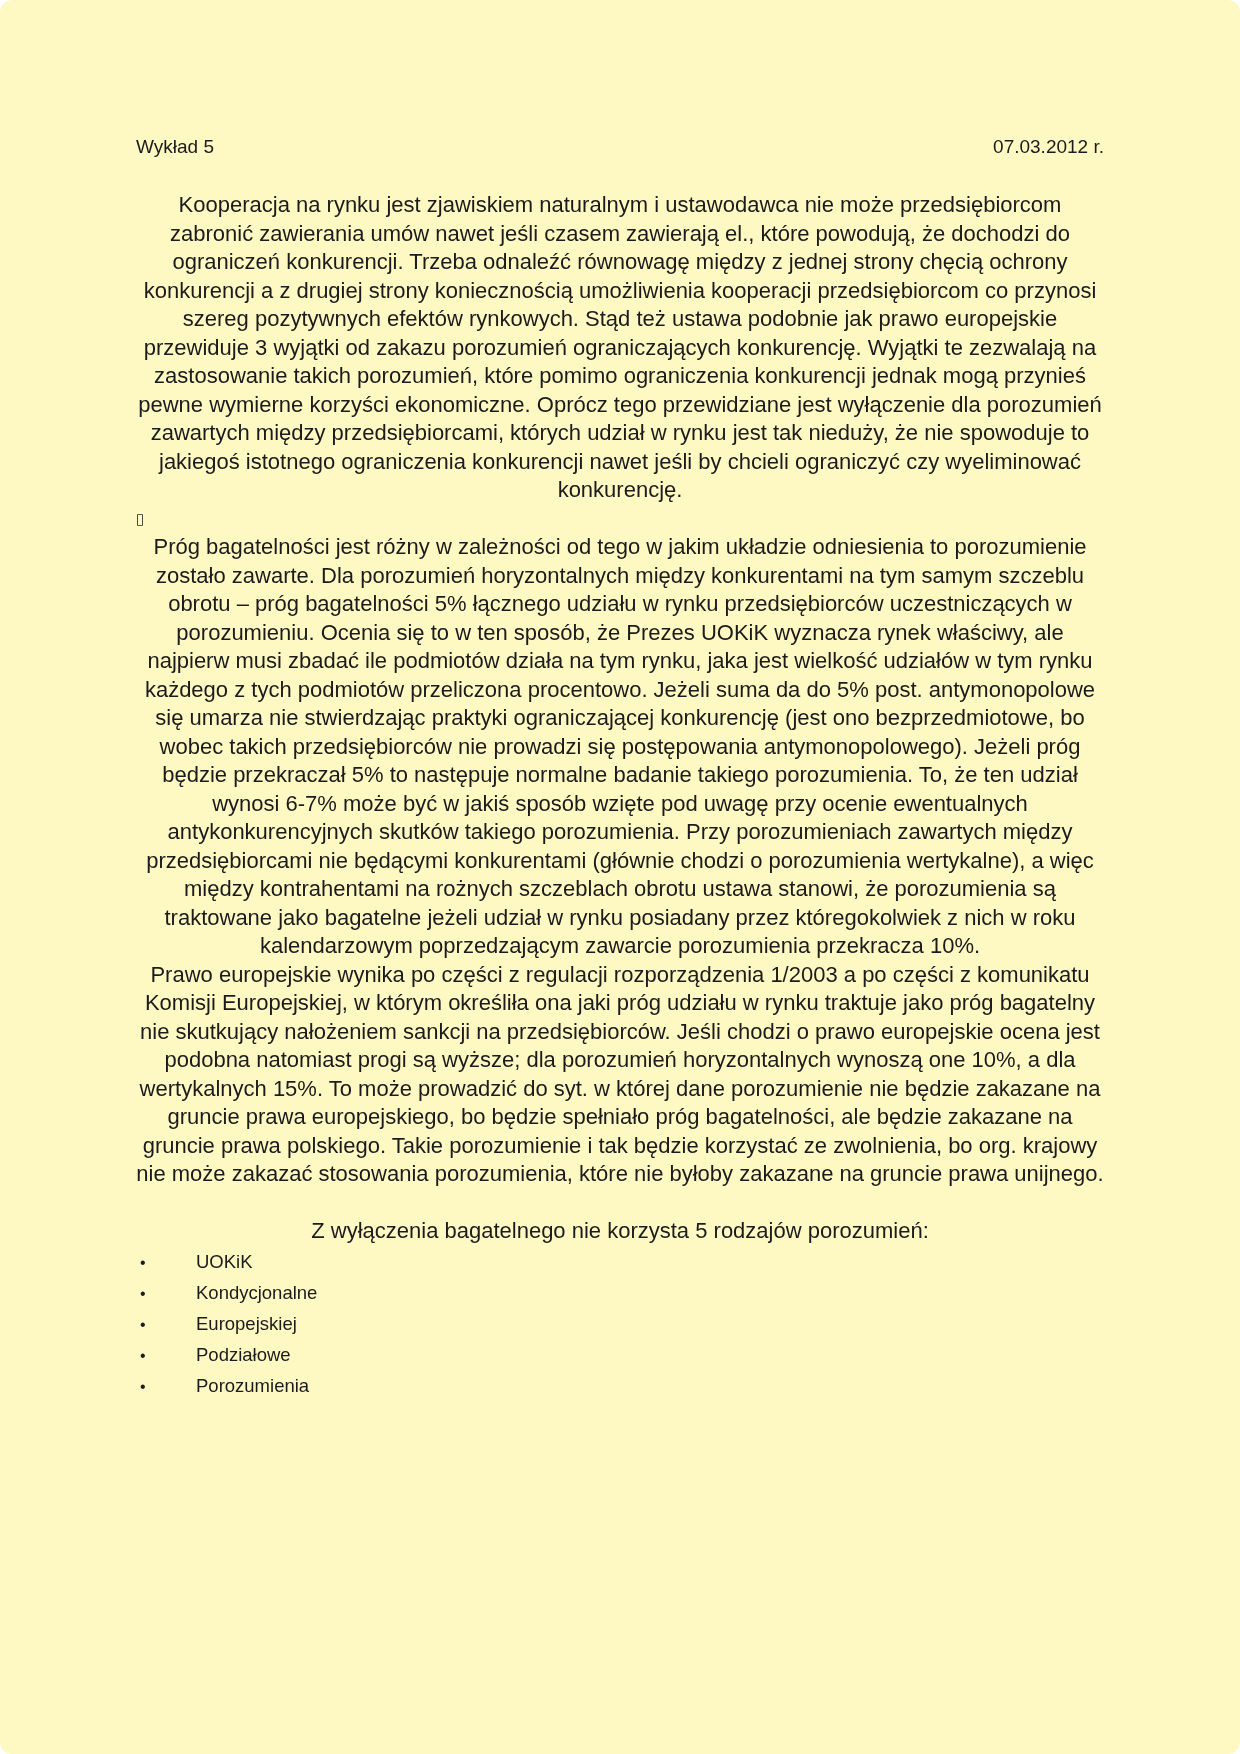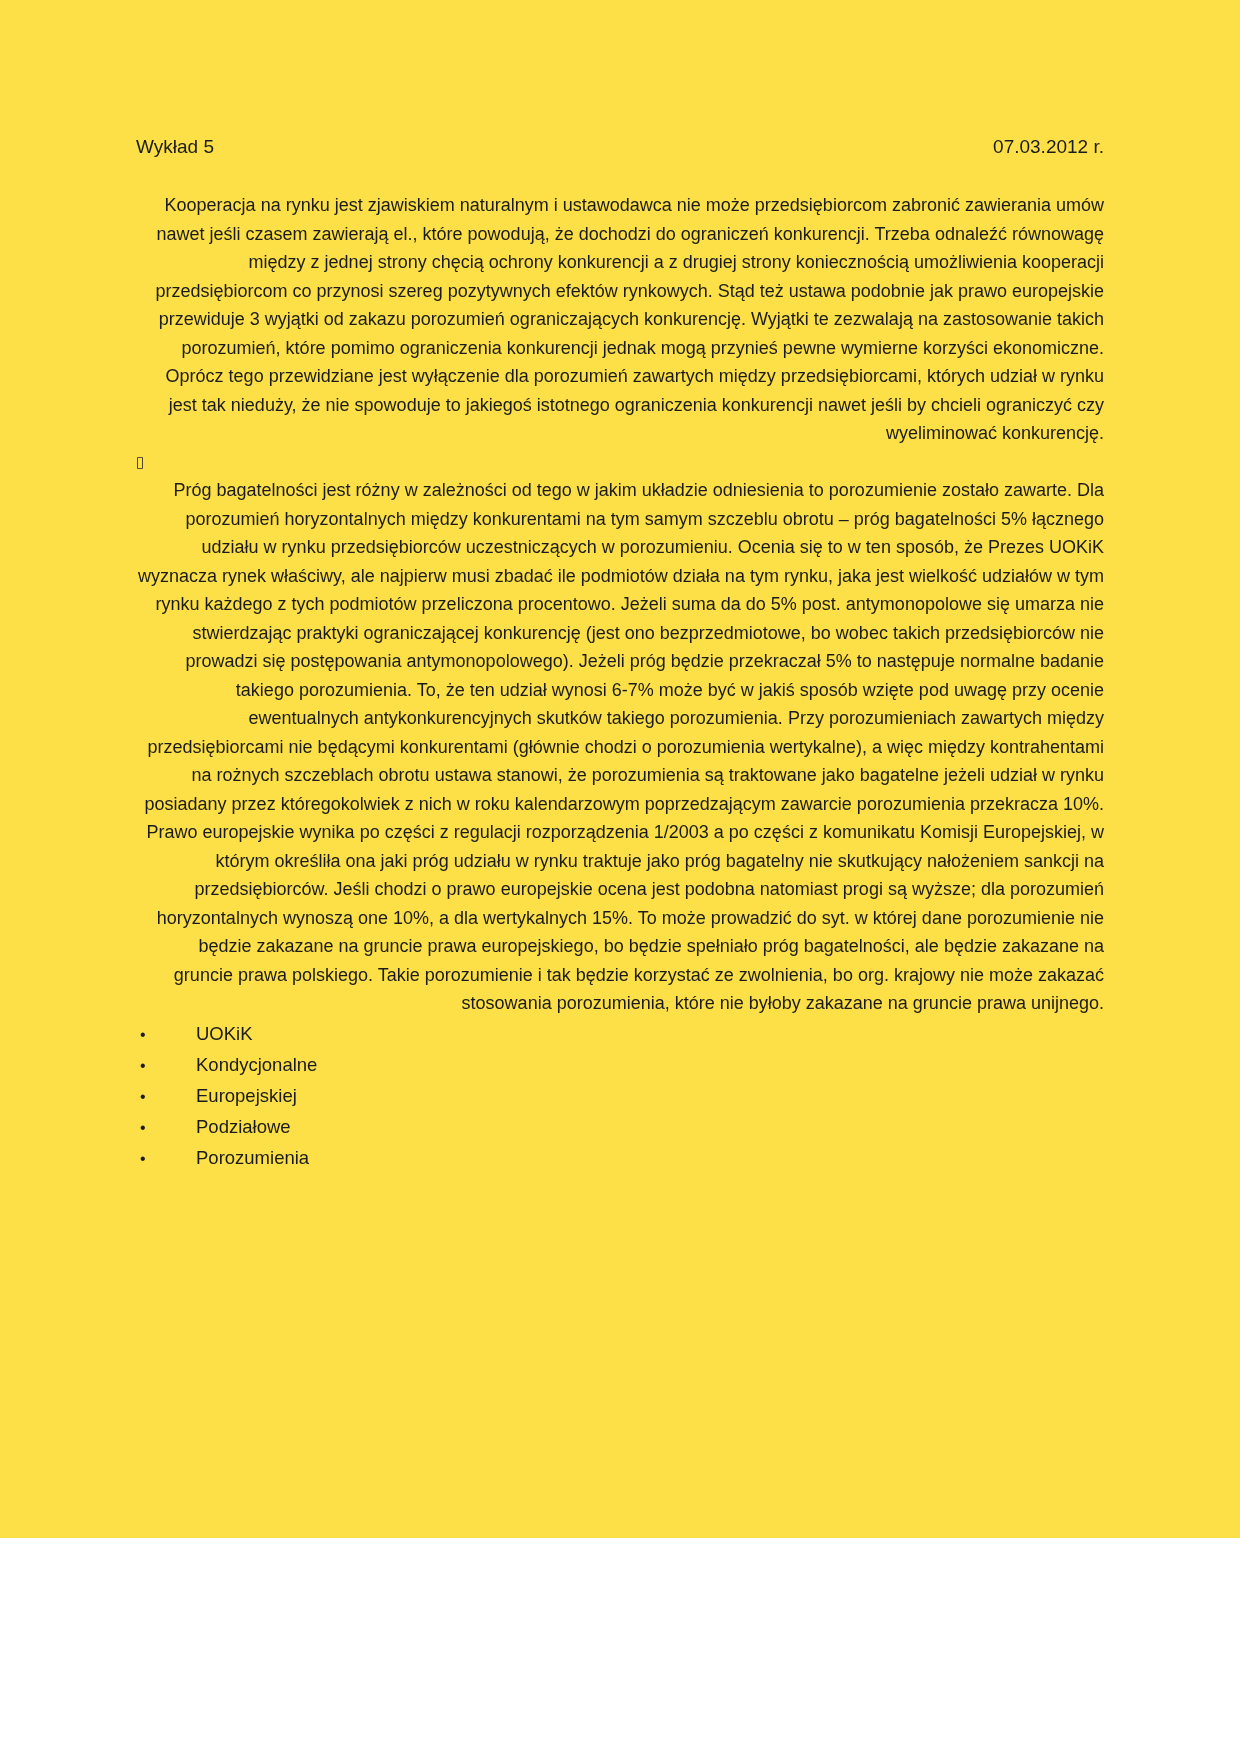--- a/index.html
+++ b/index.html
@@ -11,37 +11,38 @@
   body {
     width: 1240px;
     height: 1754px;
     font-family: "Liberation Sans", "DejaVu Sans", sans-serif;
     color: #1b1b1b;
     overflow: hidden;
   }
   .page {
     box-sizing: border-box;
     width: 1240px;
-    height: 1538px;
+    height: 1754px;
     padding: 135px 136px 60px 136px;
-    background: #fde047;
+    background: #fef9c3;
+    border-radius: 12px;
   }
   .doc-header {
     display: flex;
     justify-content: space-between;
     align-items: baseline;
     font-size: 19px;
     line-height: 24px;
     margin-bottom: 32px;
   }
   .para {
     margin: 0;
-    font-size: 18px;
+    font-size: 22px;
     line-height: 28.5px;
-    text-align: right;
+    text-align: center;
   }
   .marker-line {
     display: flex;
     align-items: baseline;
     font-size: 18.5px;
     line-height: 28.5px;
   }
   .glyph-box {
     display: inline-block;
     width: 50px;
@@ -84,20 +85,21 @@
   <p class="para">Kooperacja na rynku jest zjawiskiem naturalnym i ustawodawca nie może przedsiębiorcom zabronić zawierania umów nawet jeśli czasem zawierają el., które powodują, że dochodzi do ograniczeń konkurencji. Trzeba odnaleźć równowagę między z jednej strony chęcią ochrony konkurencji a z drugiej strony koniecznością umożliwienia kooperacji przedsiębiorcom co przynosi szereg pozytywnych efektów rynkowych. Stąd też ustawa podobnie jak prawo europejskie przewiduje 3 wyjątki od zakazu porozumień ograniczających konkurencję. Wyjątki te zezwalają na zastosowanie takich porozumień, które pomimo ograniczenia konkurencji jednak mogą przynieś pewne wymierne korzyści ekonomiczne. Oprócz tego przewidziane jest wyłączenie dla porozumień zawartych między przedsiębiorcami, których udział w rynku jest tak nieduży, że nie spowoduje to jakiegoś istotnego ograniczenia konkurencji nawet jeśli by chcieli ograniczyć czy wyeliminować konkurencję.</p>
 
   <div class="marker-line">
     <span class="glyph-box">▯</span>
   </div>
 
   <p class="para">Próg bagatelności jest różny w zależności od tego w jakim układzie odniesienia to porozumienie zostało zawarte. Dla porozumień horyzontalnych między konkurentami na tym samym szczeblu obrotu – próg bagatelności 5% łącznego udziału w rynku przedsiębiorców uczestniczących w porozumieniu. Ocenia się to w ten sposób, że Prezes UOKiK wyznacza rynek właściwy, ale najpierw musi zbadać ile podmiotów działa na tym rynku, jaka jest wielkość udziałów w tym rynku każdego z tych podmiotów przeliczona procentowo. Jeżeli suma da do 5% post. antymonopolowe się umarza nie stwierdzając praktyki ograniczającej konkurencję (jest ono bezprzedmiotowe, bo wobec takich przedsiębiorców nie prowadzi się  postępowania antymonopolowego). Jeżeli próg będzie przekraczał 5% to następuje normalne badanie takiego porozumienia. To, że ten udział wynosi 6-7% może być w jakiś sposób wzięte pod uwagę przy ocenie ewentualnych antykonkurencyjnych skutków takiego porozumienia. Przy porozumieniach zawartych między przedsiębiorcami nie będącymi konkurentami (głównie chodzi o porozumienia wertykalne), a więc między kontrahentami na rożnych szczeblach obrotu ustawa stanowi, że porozumienia są traktowane jako bagatelne jeżeli udział w rynku posiadany przez któregokolwiek z nich w roku kalendarzowym poprzedzającym zawarcie porozumienia przekracza 10%.</p>
 
   <p class="para">Prawo europejskie wynika po części z regulacji rozporządzenia 1/2003 a po części z komunikatu Komisji Europejskiej, w którym określiła ona jaki próg udziału w rynku traktuje jako próg bagatelny nie skutkujący nałożeniem sankcji na przedsiębiorców. Jeśli chodzi o prawo europejskie ocena jest podobna natomiast progi są wyższe; dla porozumień horyzontalnych wynoszą one 10%, a dla wertykalnych 15%. To może prowadzić do syt. w której dane porozumienie nie będzie zakazane na gruncie prawa europejskiego, bo będzie spełniało próg bagatelności, ale będzie zakazane na gruncie prawa polskiego. Takie porozumienie i tak będzie korzystać ze zwolnienia, bo org. krajowy nie może zakazać stosowania porozumienia, które nie byłoby zakazane na gruncie prawa unijnego.</p>
 
+  <p class="para spaced-top">Z wyłączenia bagatelnego nie korzysta 5 rodzajów porozumień:</p>
 
   <ul class="bullet-list">
     <li>
       <span class="bullet-dot">•</span>
       <span>UOKiK</span>
     </li>
     <li>
       <span class="bullet-dot">•</span>
       <span>Kondycjonalne</span>
     </li>

